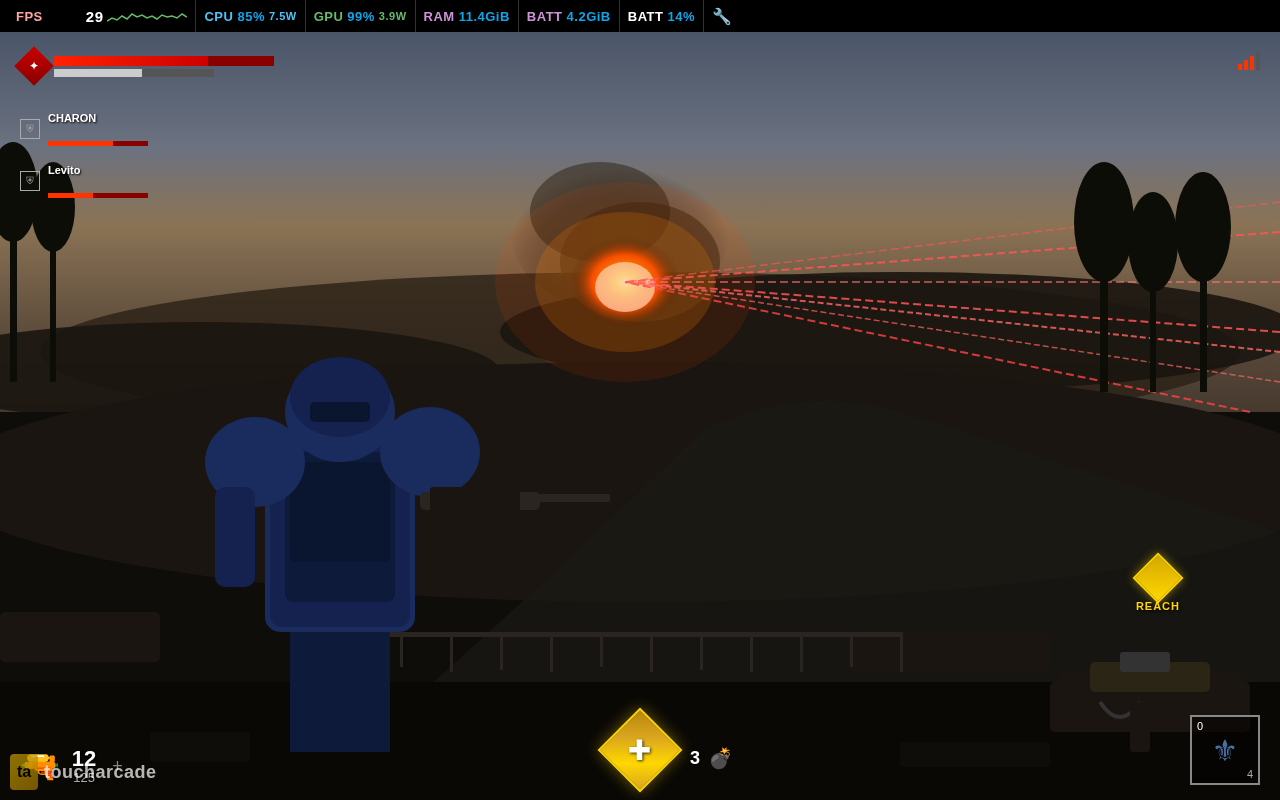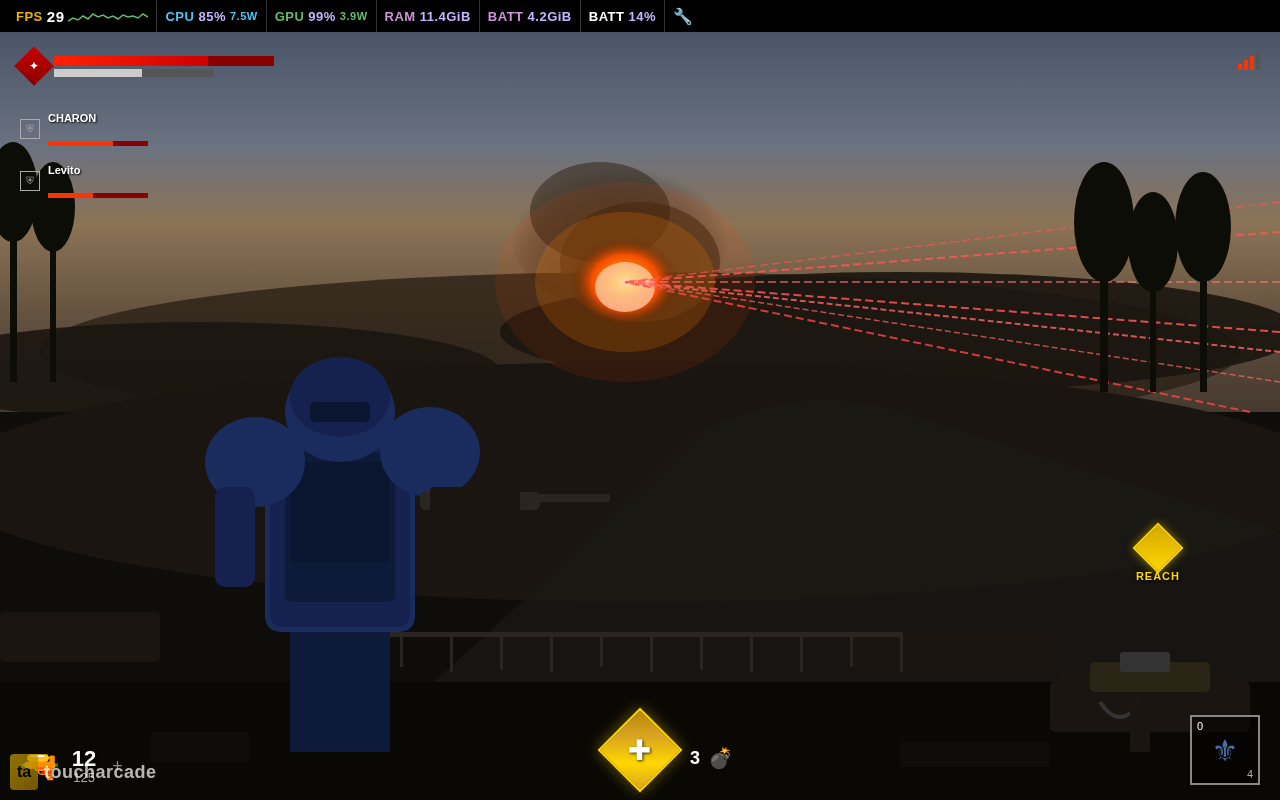--- a/index.html
+++ b/index.html
@@ -34,24 +34,24 @@
       align-items: center;
       padding: 0 8px;
       border-right: 1px solid #333;
       height: 100%;
       gap: 4px;
     }
     .perf-group:last-child {
       border-right: none;
     }
 
-    .perf-label-fps { color: #eab308; }
-    .perf-value-fps { color: #ffffff; font-size: 15px; }
+    .perf-label-fps { color: #fca5a5; }
+    .perf-value-fps { color: #ffffff; font-size: 15px; margin-left: 39px; }
     .perf-label-cpu { color: #4fc3f7; }
-    .perf-value { color: #c4b5fd; }
+    .perf-value { color: #0ea5e9; }
     .perf-watt-cpu { color: #4fc3f7; font-size: 11px; }
     .perf-label-gpu { color: #66bb6a; }
     .perf-watt-gpu { color: #66bb6a; font-size: 11px; }
     .perf-label-ram { color: #ce93d8; }
     .perf-label-vram { color: #ce93d8; }
     .perf-label-batt { color: #ffffff; }
     .perf-settings-icon { color: #ffffff; font-size: 16px; cursor: pointer; }
 
     
     #game-viewport {
@@ -194,21 +194,21 @@
       align-items: flex-end;
     }
     .signal-bar {
       background: #ff3300;
       width: 4px;
     }
 
     
     #reach-marker {
       position: absolute;
-      bottom: 218px;
+      bottom: 188px;
       right: 100px;
       display: flex;
       flex-direction: column;
       align-items: center;
       gap: 4px;
     }
     .reach-diamond {
       width: 36px;
       height: 36px;
       background: linear-gradient(135deg, #d4a800, #ffd700);

